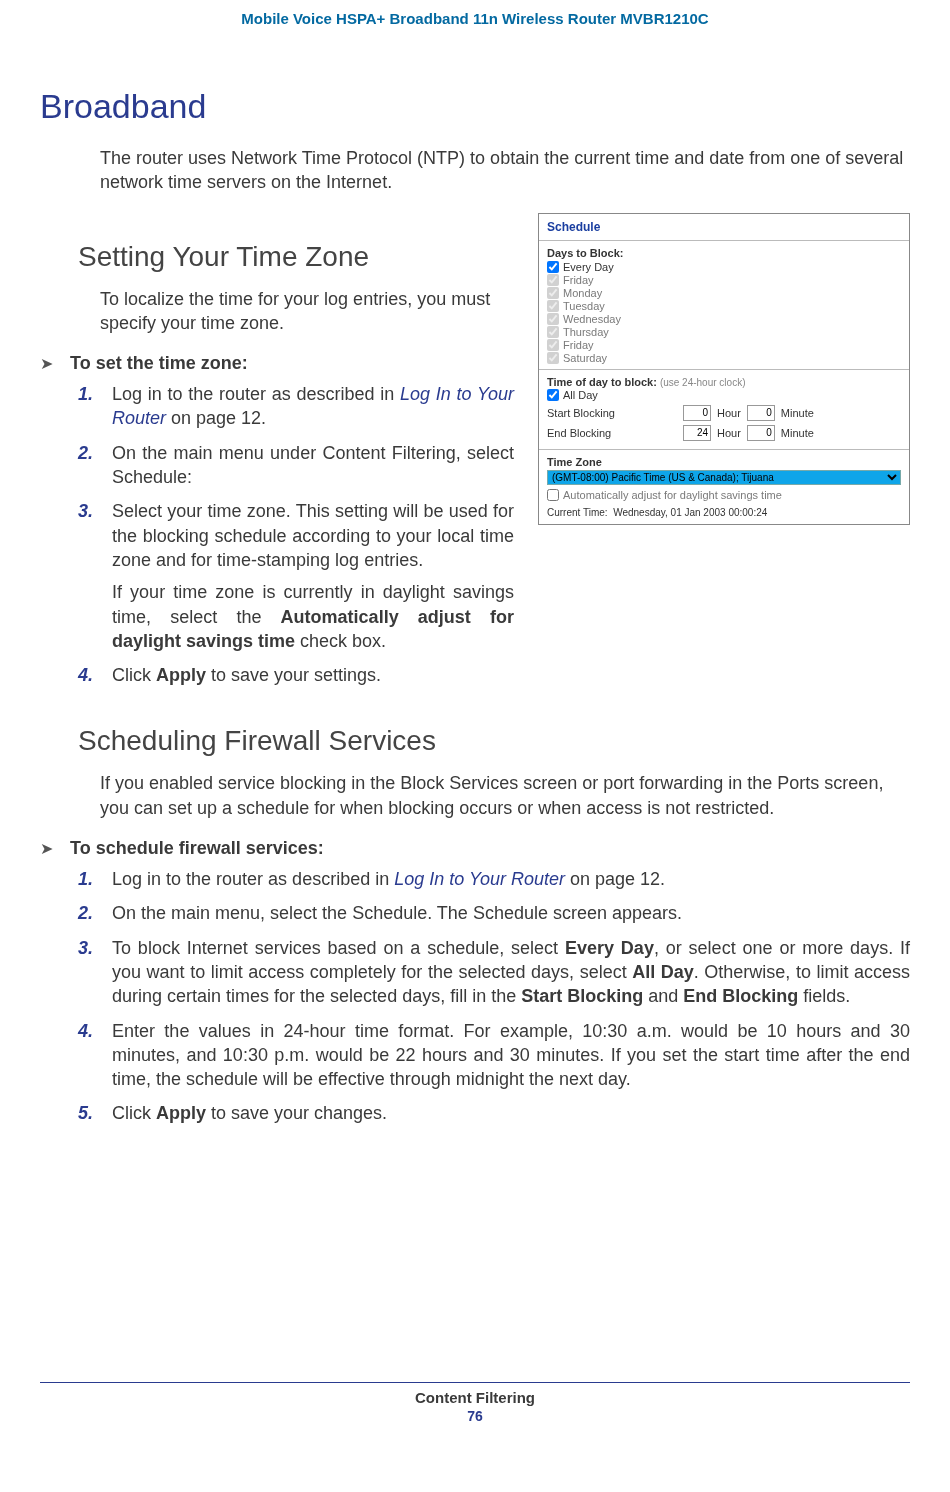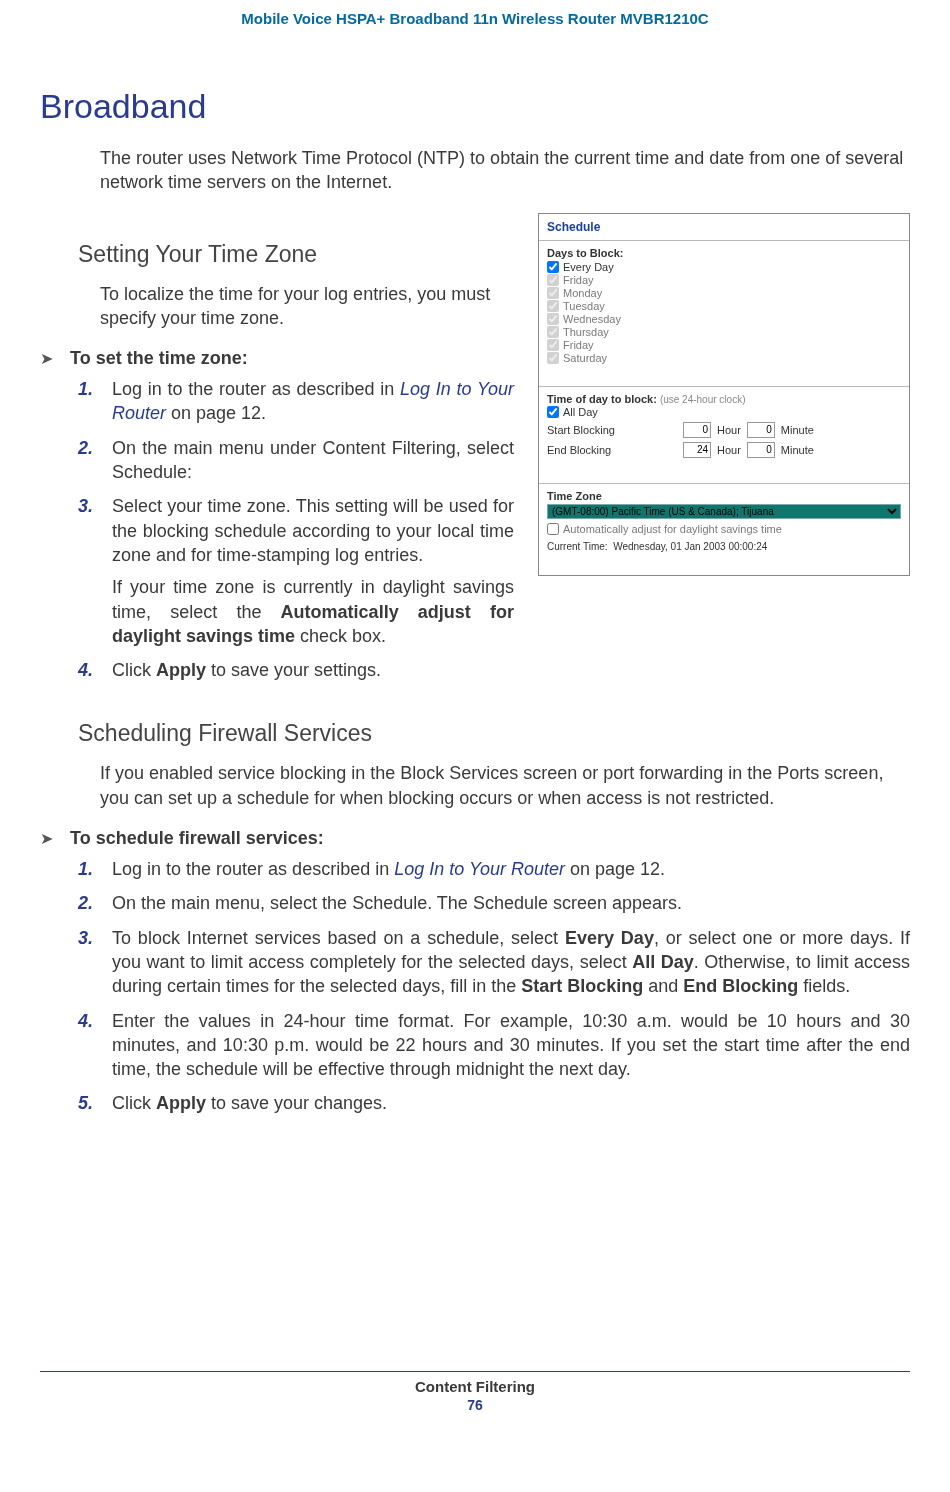--- a/index.html
+++ b/index.html
@@ -35,21 +35,21 @@
     line-height: 1.35;
     margin: 0 0 18px 0;
     color: #3a3a3a;
   }
   .indent {
     margin-left: 60px;
   }
   h2.sub-title {
     font-family: "Trebuchet MS", Arial, sans-serif;
     color: #444;
-    font-size: 23px;
+    font-size: 28px;
     font-weight: normal;
     margin: 28px 0 14px 38px;
   }
   .two-col {
     display: flex;
     gap: 24px;
     align-items: flex-start;
   }
   .left-col { flex: 1 1 auto; min-width: 0; }
   .right-col { flex: 0 0 auto; }
@@ -108,46 +108,46 @@
     background: #fff;
   }
   .shot .panel-title {
     color: #1a3ea0;
     font-weight: bold;
     padding: 6px 8px;
     border-bottom: 1px solid #bbb;
     font-size: 12px;
   }
   .shot .group {
-    padding: 6px 8px 21px 8px;
+    padding: 6px 8px 4px 8px;
     border-bottom: 1px solid #bbb;
   }
   .shot .group:last-child { border-bottom: none; }
   .shot .label-b { font-weight: bold; font-size: 11px; margin-bottom: 2px; display:block; }
   .shot .cb-row { display:flex; align-items:center; gap:4px; margin:1px 0; color:#7a7a7a; }
   .shot .cb-row input {
     width:12px; height:12px; margin:0;
   }
   .shot .cb-row.active { color:#333; }
   .shot .hint { color:#888; font-size:10px; }
   .shot .time-row { display:flex; align-items:center; gap:6px; margin:4px 0; }
   .shot .time-row .tlab { flex: 0 0 130px; }
   .shot .tin { width:22px; height:14px; border:1px solid #999; font-size:10px; text-align:right; padding:0 2px; }
   .shot select {
-    width: 100%; font-size:10px; border:1px solid #7aa; background:#0f766e;
+    width: 100%; font-size:10px; border:1px solid #7aa; background:#0ea5e9;
   }
   .shot .btns { padding:6px 0 8px 0; text-align:center; border-top:1px solid #bbb;}
   .shot button {
     font-size:11px; padding:1px 8px; border:1px solid #888; background:#eee; border-radius:2px; margin:0 2px;
   }
   .shot .curtime { font-size:10px; margin:6px 0 2px 0; }
 
   .footer {
     position: absolute;
-    bottom: 27px;
+    bottom: 16px;
     left: 40px;
     right: 40px;
     text-align: center;
   }
   .footer .rule {
     border-top: 1px solid #2a3b8f;
     margin-bottom: 6px;
   }
   .footer .ft1 { font-weight: bold; font-size: 15px; color:#3a3a3a; }
   .footer .ft2 { font-weight: bold; font-size: 14px; color:#2a3b8f; margin-top:2px; }

